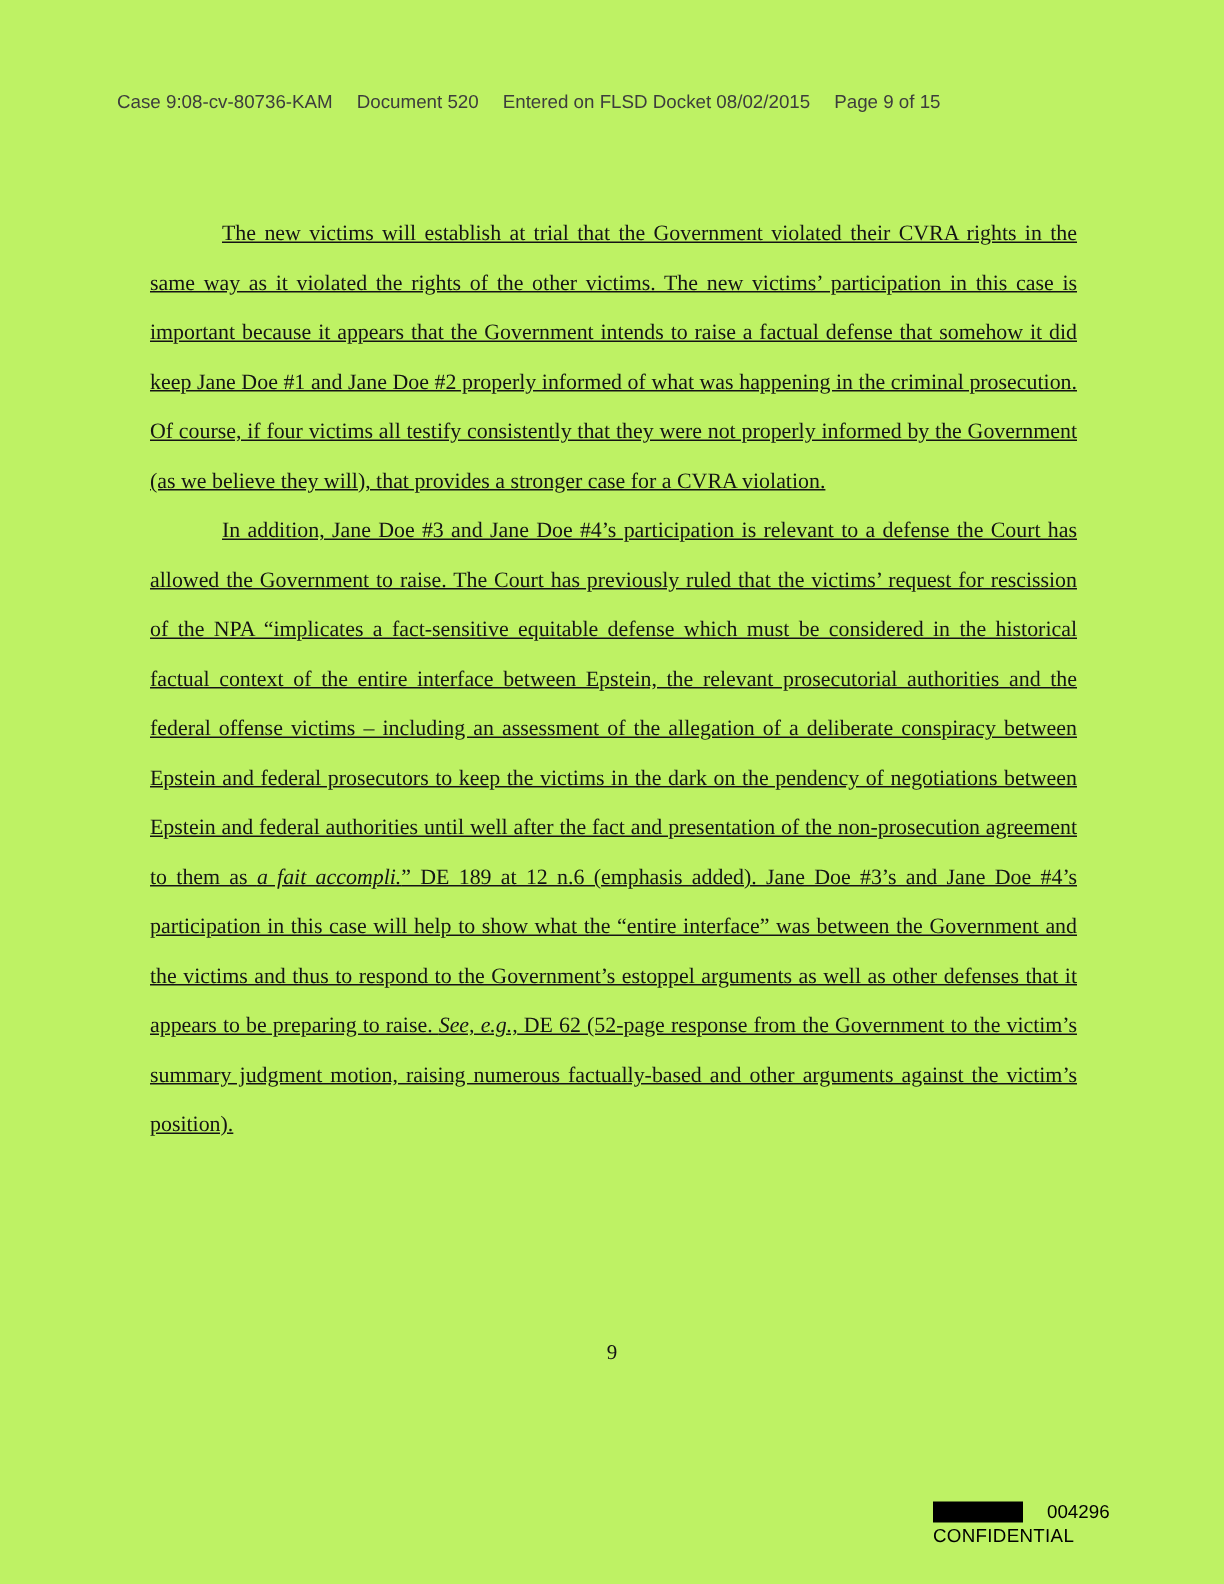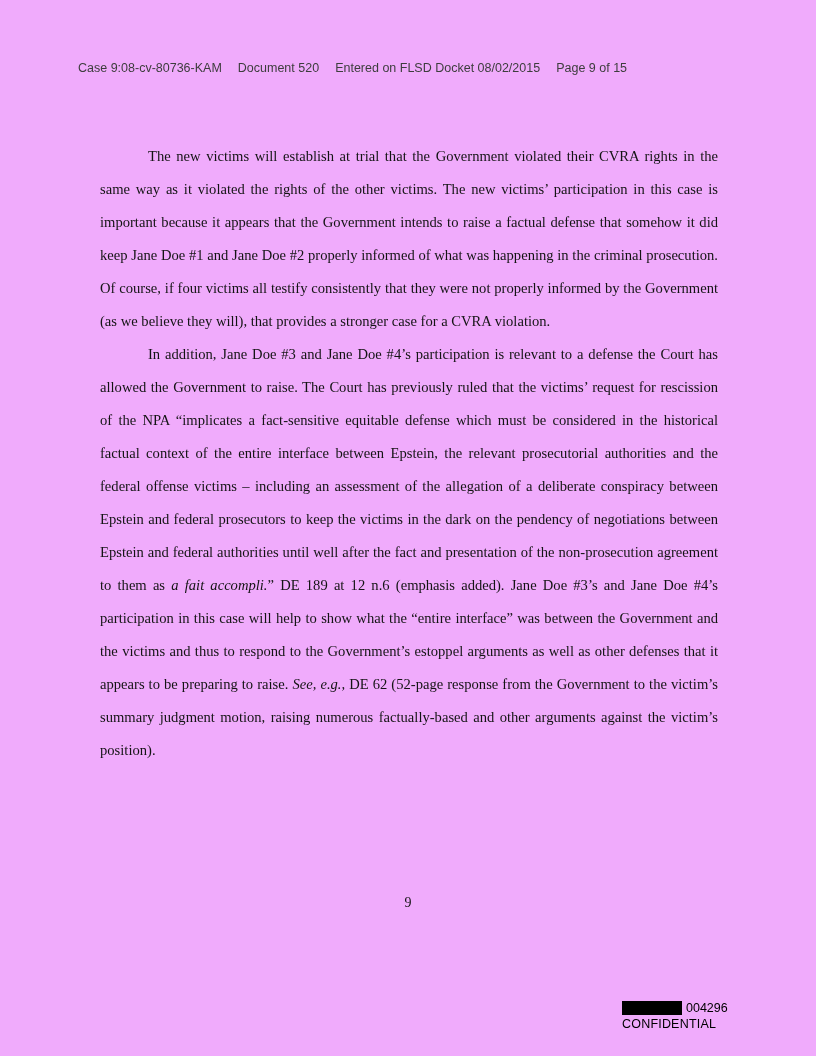--- a/index.html
+++ b/index.html
@@ -5,21 +5,21 @@
   html, body {
     margin: 0;
     padding: 0;
     background: #e8e8e8;
   }
   .page {
     position: relative;
     width: 816px;
     height: 1056px;
     margin: 0 auto;
-    background: #f0abfc;
+    background: #bef264;
     overflow: hidden;
     box-shadow: 0 0 4px rgba(0,0,0,.25);
   }
   .ecf-header {
     position: absolute;
     top: 61px;
     left: 78px;
     right: 60px;
     display: flex;
     gap: 16px;
@@ -31,20 +31,21 @@
   .body-text {
     position: absolute;
     top: 140px;
     left: 100px;
     width: 618px;
     font-family: "Liberation Serif", serif;
     font-size: 14.6px;
     line-height: 33px;
     color: #141414;
     text-align: justify;
+    text-decoration: underline;
   }
   .body-text p {
     margin: 0;
     text-indent: 48px;
   }
   .page-number {
     position: absolute;
     top: 895px;
     left: 0;
     width: 100%;
@@ -57,21 +58,21 @@
     position: absolute;
     top: 1001px;
     left: 622px;
     font-family: "Liberation Sans", sans-serif;
     font-size: 12.5px;
     color: #000;
   }
   .bates-row {
     display: flex;
     align-items: center;
-    gap: 4px;
+    gap: 16px;
   }
   .redaction-bar {
     display: inline-block;
     width: 60px;
     height: 14px;
     background: #000;
   }
   .confidential {
     margin-top: 2px;
     letter-spacing: 0.2px;

